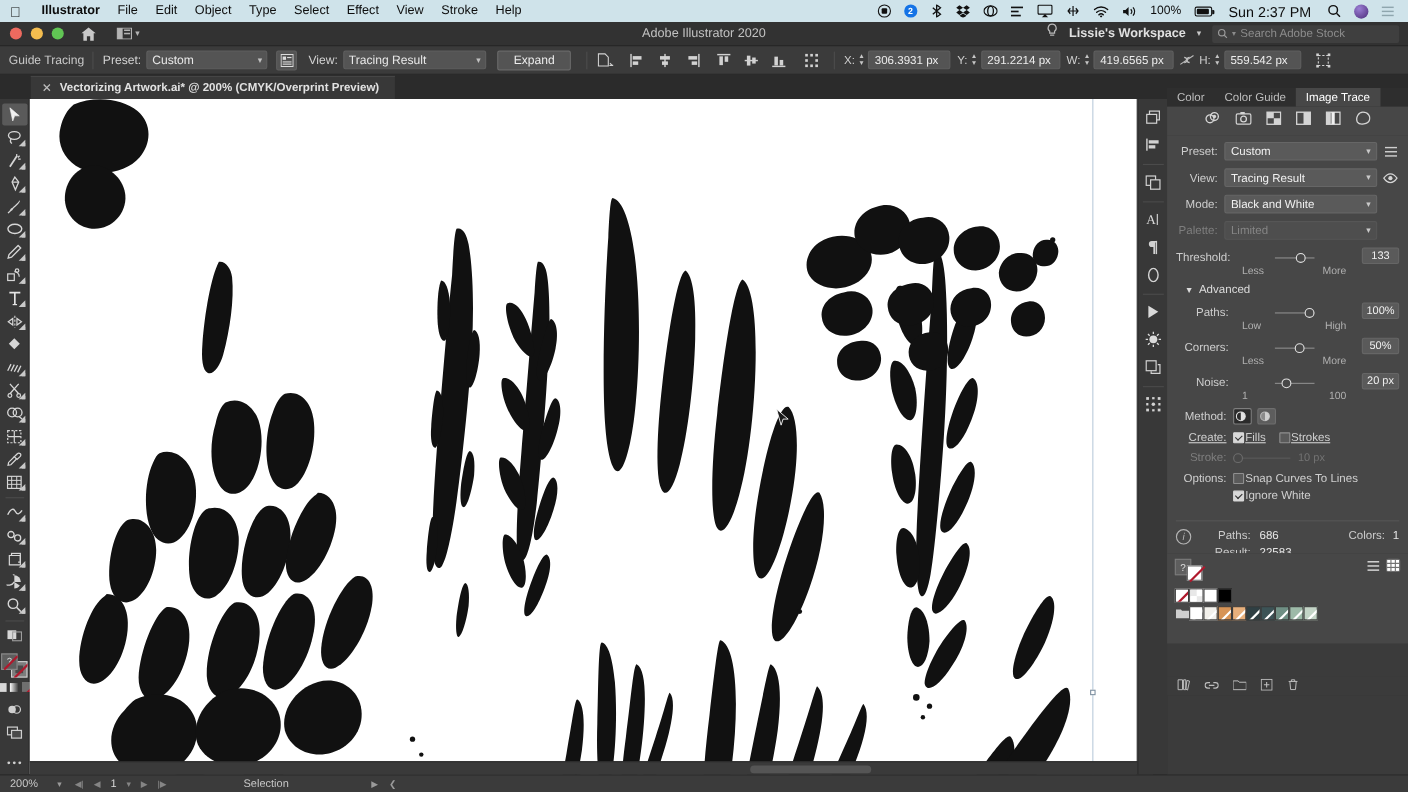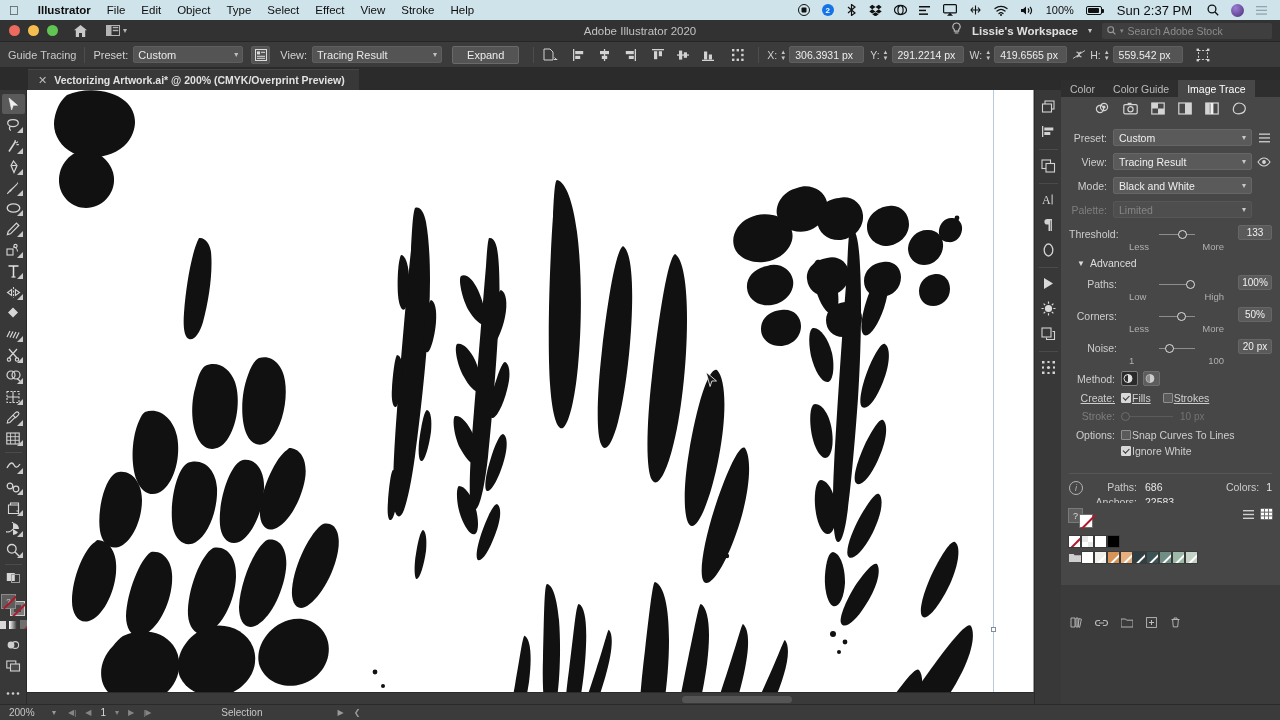--- a/index.html
+++ b/index.html
@@ -1120,21 +1120,21 @@
       <div class="info-sec">
         <div class="info-ic">i</div>
         <div class="igrid">
           <div class="ir">
             <span class="k">Paths:</span>
             <span class="v">686</span>
             <span class="k2" style="margin-left:auto;">Colors:</span>
             <span class="v">1</span>
           </div>
           <div class="ir">
-            <span class="k">Anchors:</span>
+            <span class="k">Result:</span>
             <span class="v">22583</span>
           </div>
         </div>
       </div>
 
       <div class="foot">
         <span class="cbx on"></span>
         <span style="padding-left:5px;">Preview</span>
         <div class="tracebtn">Trace</div>
       </div>

